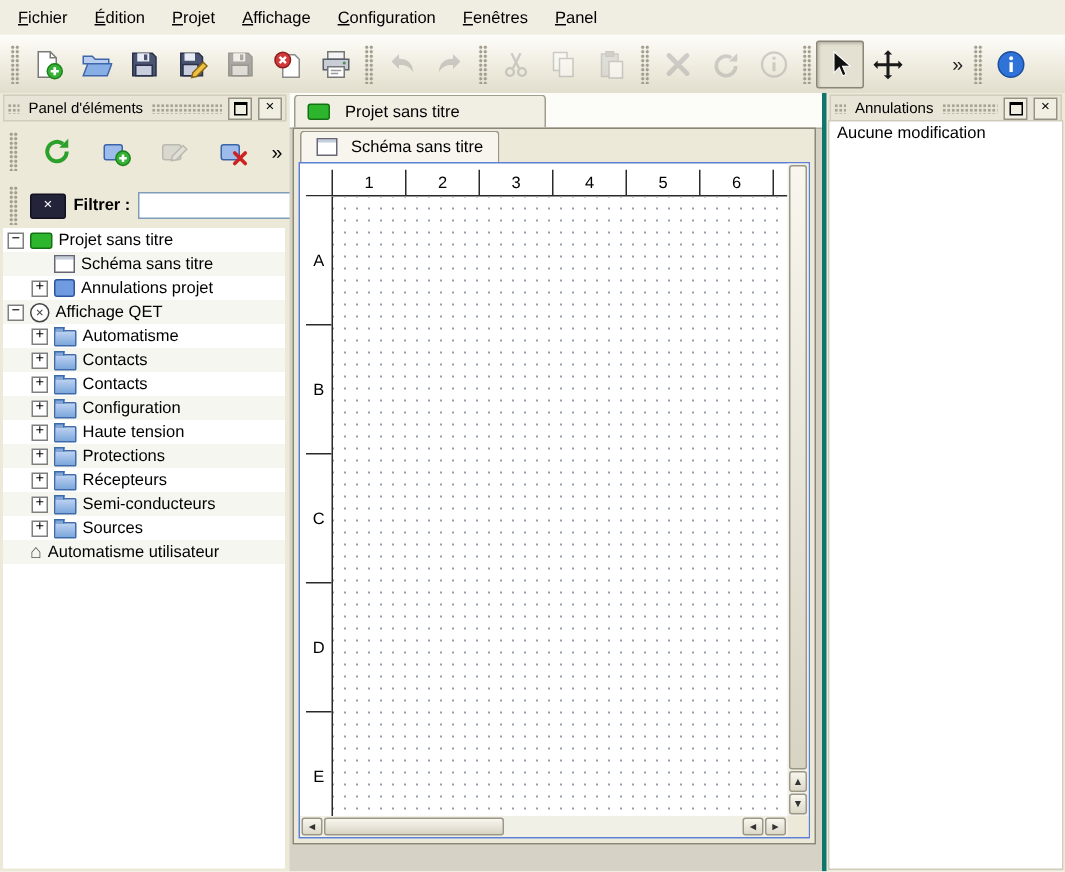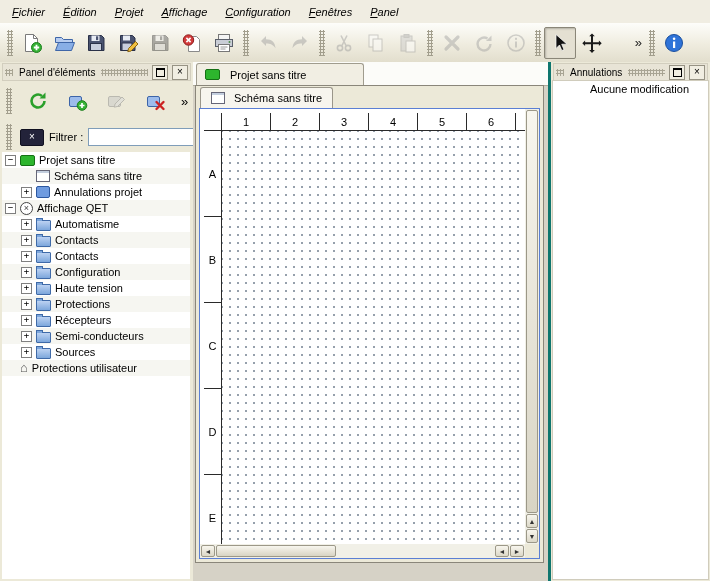--- a/index.html
+++ b/index.html
@@ -2,21 +2,21 @@
 <html><head>
 <meta charset="utf-8">
 <style>
   html,body{margin:0;padding:0;}
   .app{position:relative;width:710px;height:581px;background:#ece9d8;
        font-family:"Liberation Sans",sans-serif;font-size:11px;color:#000;overflow:hidden;}
 
   
   .menubar{position:absolute;top:0;left:0;right:0;height:23px;background:#f0ede2;
            display:flex;align-items:center;padding-left:4px;gap:2px;border-bottom:1px solid #e2dfd2;}
-  .menu-item{display:inline-block;padding:3px 8px;cursor:default;font-style:italic;}
+  .menu-item{display:inline-block;padding:3px 8px;cursor:default;}
   .menu-item::first-letter{text-decoration:underline;}
 
   
   .toolbar{position:absolute;top:23px;left:0;right:0;height:39px;
            background:linear-gradient(180deg,#fdfdfa,#efecdf 55%,#e2decd);
            border-bottom:1px solid #bdb9a8;display:flex;align-items:center;padding:0 4px;}
   .tb-handle{width:6px;height:26px;margin:0 3px;flex:none;
              background-image:radial-gradient(circle,#a29e8d 1px,transparent 1.3px);
              background-size:3px 3px;}
   .tb-btn{width:30px;height:30px;flex:none;display:flex;align-items:center;justify-content:center;
@@ -44,21 +44,21 @@
   .panel-btn{width:30px;height:30px;display:flex;align-items:center;justify-content:center;
              border:1px solid transparent;border-radius:2px;flex:none;}
   .panel-btn svg{width:22px;height:22px;display:block;}
   .panel-btn.dis{opacity:.5;filter:grayscale(1);}
   .panel-overflow{margin-left:auto;font-size:13px;padding:0 3px;}
 
   
   .filter-row{display:flex;align-items:center;gap:5px;margin-top:8px;padding:0 3px;height:20px;}
   .filter-clear{width:22px;height:15px;background:#23233a;border:1px solid #101020;border-radius:2px;
                 color:#fff;font-size:10px;line-height:1;display:flex;align-items:center;justify-content:center;flex:none;}
-  .filter-label{white-space:nowrap;}
+  .filter-label{white-space:nowrap;font-weight:bold;}
   .filter-input{flex:1;height:16px;border:1px solid #7f9db9;background:#fff;font:11px "Liberation Sans",sans-serif;
                 margin-right:4px;padding:0 2px;}
 
   
   .tree{position:absolute;top:90px;left:2px;right:3px;bottom:2px;background:#fff;overflow:hidden;}
   .tree-row{height:16px;display:flex;align-items:center;padding-left:3px;white-space:nowrap;}
   .tree-row:nth-child(even){background:#f6f6f1;}
   .tree-row.lvl1{padding-left:19px;}
   .exp{width:9px;height:9px;border:1px solid #7f7f7f;background:#fff;font-size:9px;line-height:7px;
        text-align:center;margin-right:4px;flex:none;font-family:"DejaVu Sans Mono",monospace;}
@@ -114,21 +114,21 @@
           display:flex;align-items:center;justify-content:center;font-size:7px;color:#333;box-sizing:border-box;}
   .vscroll .sb-btn{height:14px;width:12px;}
   .hscroll .sb-btn{width:14px;height:12px;}
   .thumb{background:linear-gradient(#f8f6ee,#d8d4c4);border:1px solid #9c9888;border-radius:2px;box-sizing:border-box;}
   .vthumb{flex:1;width:12px;}
   .hthumb{width:120px;height:12px;flex:none;}
   .htrack{flex:1;}
 
   
   .undo-list{position:absolute;top:18px;left:1px;right:1px;bottom:1px;background:#fff;border:1px solid #d0ccbc;}
-  .undo-item{padding:2px 19px;height:13px;line-height:13px;white-space:nowrap;overflow:hidden;text-align:right;}
+  .undo-item{padding:2px 5px;height:13px;line-height:13px;white-space:nowrap;overflow:hidden;}
 </style>
 </head>
 <body>
 
 <div class="app">
 
   <div class="menubar">
     <span class="menu-item">Fichier</span>
     <span class="menu-item">Édition</span>
     <span class="menu-item">Projet</span>
@@ -388,21 +388,21 @@
         <span class="tl">Semi-conducteurs</span>
       </div>
       <div class="tree-row lvl1">
         <span class="exp">+</span>
         <span class="ti ti-folder"></span>
         <span class="tl">Sources</span>
       </div>
       <div class="tree-row">
         <span class="exp-spacer"></span>
         <span class="ti ti-home">⌂</span>
-        <span class="tl">Protections utilisateur</span>
+        <span class="tl">Automatisme utilisateur</span>
       </div>
     </div>
   </div>
 
   <div class="mdi">
     <div class="mdi-tabbar">
       <div class="mdi-tab">
         <span class="ti ti-project"></span>
         <span>Projet sans titre</span>
       </div>

